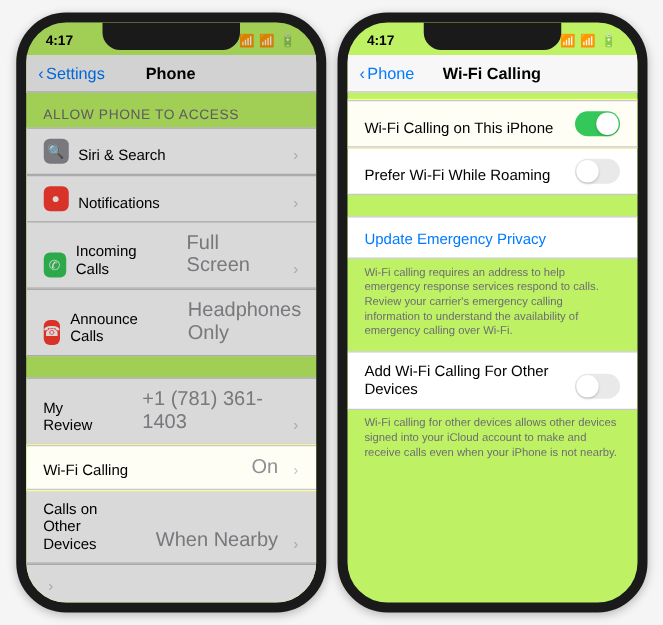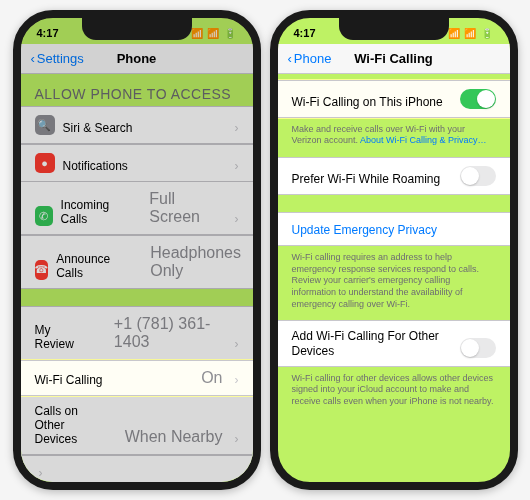--- a/index.html
+++ b/index.html
@@ -33,21 +33,21 @@
   }
   .statusbar .right { display:flex; gap:4px; align-items:center; font-size:10px; }
   .nav {
     height:30px; display:flex; align-items:center; padding:0 10px;
     border-bottom:0.5px solid #c8c7cc; background:#f7f7f7; position:relative;
   }
   .nav .back { display:flex; align-items:center; color:#007aff; font-size:13px; gap:2px; }
   .nav .title { position:absolute; left:0; right:0; text-align:center; font-size:13px; font-weight:600; }
   .scroll { height:calc(100% - 56px); overflow:hidden; font-size:12px; }
   .section-header {
-    padding:12px 14px 4px; font-size:14px; color:#6d6d72;
+    padding:12px 14px 4px; font-size:11px; color:#6d6d72;
     text-transform:uppercase; letter-spacing:0.5px;
   }
   .cell {
     background:#fff; border-top:0.5px solid #c8c7cc; border-bottom:0.5px solid #c8c7cc;
     padding:8px 14px; display:flex; align-items:flex-end; gap:8px; min-height:34px;
     margin-bottom:-0.5px;
   }
   .cell.highlighted { box-shadow: 0 0 0 1px rgba(255,255,150,0.9); position:relative; z-index:5; background:#fffef5; }
   .cell .label { flex:1; font-size:12px; color:#000; }
   .cell .sublabel { font-size:9px; color:#8e8e93; }
@@ -168,23 +168,20 @@
     <div class="title">Wi-Fi Calling</div>
   </div>
   <div class="scroll">
     <div class="gap-sm"></div>
     <div class="cell highlighted">
       <div class="label">Wi-Fi Calling on This iPhone</div>
       <div class="toggle on">
           <div class="knob"></div>
         </div>
     </div>
-    <div class="footer-text">
-      <span>Make and receive calls over Wi-Fi with your Verizon account. </span><span class="link">About Wi-Fi Calling &amp; Privacy…</span>
-    </div>
 
     <div class="cell">
       <div class="label">Prefer Wi-Fi While Roaming</div>
       <div class="toggle off">
           <div class="knob"></div>
         </div>
     </div>
 
     <div class="gap"></div>
     <div class="cell">

